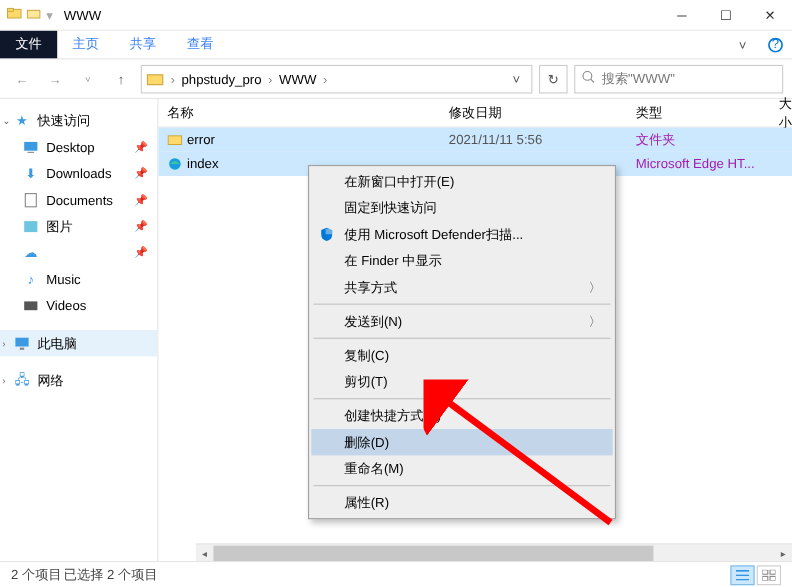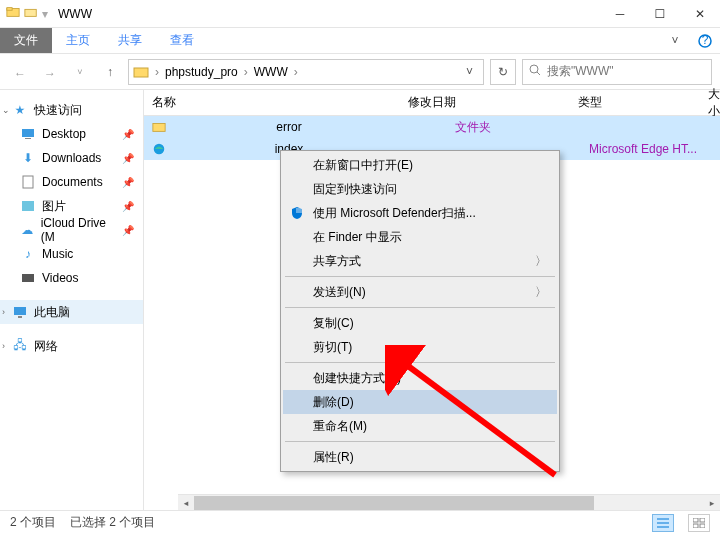--- a/index.html
+++ b/index.html
@@ -7,21 +7,21 @@
 
 .title-bar { height: 28px; display: flex; align-items: center; background: #fff; border-bottom: 1px solid #e5e5e5; }
 .tb-icons { display: flex; align-items: center; padding: 0 6px; gap: 4px; }
 .tb-icons svg { width: 14px; height: 14px; }
 .tb-title { flex: 1; padding-left: 4px; color: #000; }
 .win-controls { display: flex; }
 .win-controls div { width: 40px; height: 28px; display: flex; align-items: center; justify-content: center; color: #333; }
 
 .ribbon-bar { height: 26px; display: flex; align-items: stretch; background: #fff; border-bottom: 1px solid #e5e5e5; }
 .ribbon-tab { padding: 0 14px; display: flex; align-items: center; color: #3b82f6; }
-.ribbon-tab.file { background: #737373; color: #fff; }
+.ribbon-tab.file { background: #0f172a; color: #fff; }
 .ribbon-spacer { flex: 1; }
 .ribbon-help { width: 30px; display: flex; align-items: center; justify-content: center; color: #0078d7; }
 .ribbon-expand { width: 30px; display: flex; align-items: center; justify-content: center; color: #555; }
 
 .addr-bar { height: 36px; display: flex; align-items: center; padding: 4px 8px; gap: 6px; border-bottom: 1px solid #e5e5e5; }
 .nav-btn { width: 24px; height: 24px; display: flex; align-items: center; justify-content: center; color: #999; }
 .nav-btn.enabled { color: #555; }
 .breadcrumb { flex: 1; height: 26px; border: 1px solid #ccc; display: flex; align-items: center; padding: 0 4px; gap: 2px; background: #fff; }
 .breadcrumb .pc-icon { width: 16px; height: 16px; margin-right: 2px; }
 .breadcrumb span.crumb { padding: 0 2px; }
@@ -41,37 +41,37 @@
 .nav-item .expand { position: absolute; left: 2px; color: #666; font-size: 9px; }
 .nav-icon { width: 16px; height: 16px; display: flex; align-items: center; justify-content: center; }
 
 .content { flex: 1; display: flex; flex-direction: column; position: relative; }
 .col-headers { display: flex; height: 26px; align-items: center; border-bottom: 1px solid #e5e5e5; color: #000000; padding-left: 8px; }
 .col-name { width: 256px; }
 .col-date { width: 170px; }
 .col-type { width: 130px; }
 .col-size { flex: 1; }
 
-.file-row { display: flex; height: 22px; align-items: center; padding-left: 8px; text-align: center; }
+.file-row { display: flex; height: 22px; align-items: center; padding-left: 8px; }
 .file-row.selected { background: #cce8ff; }
 .file-row .icon { width: 18px; display: flex; align-items: center; }
 .file-row .name { width: 238px; }
 .file-row .date { width: 170px; color: #555; }
 .file-row .type { width: 130px; color: #a21caf; }
 
 .context-menu { position: absolute; left: 280px; top: 150px; width: 280px; background: #eeeeee; border: 1px solid #a0a0a0; box-shadow: 3px 3px 6px rgba(0,0,0,0.25); padding: 2px; z-index: 10; }
 .cm-item { height: 24px; display: flex; align-items: center; padding: 0 24px 0 30px; color: #000; position: relative; }
 .cm-item.hover { background: #c3d5e8; }
 .cm-sep { height: 1px; background: #c0c0c0; margin: 3px 2px; }
 .cm-item .arrow { position: absolute; right: 10px; color: #555; }
 .cm-item .cm-icon { position: absolute; left: 6px; width: 16px; display: flex; justify-content: center; }
 
 .red-arrow { position: absolute; left: 385px; top: 345px; z-index: 20; pointer-events: none; }
 
-.status-bar { position: absolute; bottom: 0; left: 0; right: 0; height: 24px; border-top: 1px solid #e5e5e5; display: flex; align-items: center; padding: 0 10px; gap: 14px; color: #444; background: #fff; }
+.status-bar { position: absolute; bottom: 0; left: 0; right: 0; height: 24px; border-top: 1px solid #e5e5e5; display: flex; align-items: center; padding: 0 10px; gap: 2px; color: #444; background: #fff; }
 .status-bar .spacer { flex: 1; }
 .view-btn { width: 22px; height: 18px; border: 1px solid #ccc; display: flex; align-items: center; justify-content: center; }
 .view-btn.active { background: #cce8ff; border-color: #7ab8e8; }
 
 .hscroll { position: absolute; bottom: 24px; left: 178px; right: 0; height: 16px; background: #f0f0f0; border-top: 1px solid #e5e5e5; display: flex; align-items: center; }
 .hscroll .sb-btn { width: 16px; height: 16px; display: flex; align-items: center; justify-content: center; color: #666; font-size: 9px; }
 .hscroll .thumb { height: 14px; background: #c8c8c8; width: 400px; margin-left: 0; }
 </style>
 </head>
 <body>
@@ -172,21 +172,20 @@
       <span class="nav-icon">
           <svg viewBox="0 0 16 16">
             <rect x="2" y="3" width="12" height="10" fill="#6ec5e0"></rect>
           </svg>
         </span>
       <span>图片</span>
       <span class="pin">📌</span>
     </div>
     <div class="nav-item">
       <span class="nav-icon" style="color:#3b9ae1">☁</span>
-      <span>iCloud Drive (M</span>
       <span class="pin">📌</span>
     </div>
     <div class="nav-item">
       <span class="nav-icon" style="color:#3b9ae1">♪</span>
       <span>Music</span>
     </div>
     <div class="nav-item">
       <span class="nav-icon">
           <svg viewBox="0 0 16 16">
             <rect x="2" y="4" width="12" height="8" fill="#555"></rect>
@@ -220,20 +219,21 @@
       <div class="col-type">类型</div>
       <div class="col-size">大小</div>
     </div>
     <div class="file-row selected">
       <span class="icon">
           <svg width="14" height="14" viewBox="0 0 16 16">
             <rect x="1" y="4" width="14" height="9" fill="#ffd96a" stroke="#caa43a"></rect>
           </svg>
         </span>
       <span class="name">error</span>
+      <span class="date">2021/11/11 5:56</span>
       <span class="type">文件夹</span>
     </div>
     <div class="file-row selected">
       <span class="icon">
           <svg width="14" height="14" viewBox="0 0 16 16">
             <circle cx="8" cy="8" r="6" fill="#1a9de0"></circle>
             <path d="M3 8 Q8 2 13 8" fill="#3cc4a0"></path>
           </svg>
         </span>
       <span class="name">index</span>

